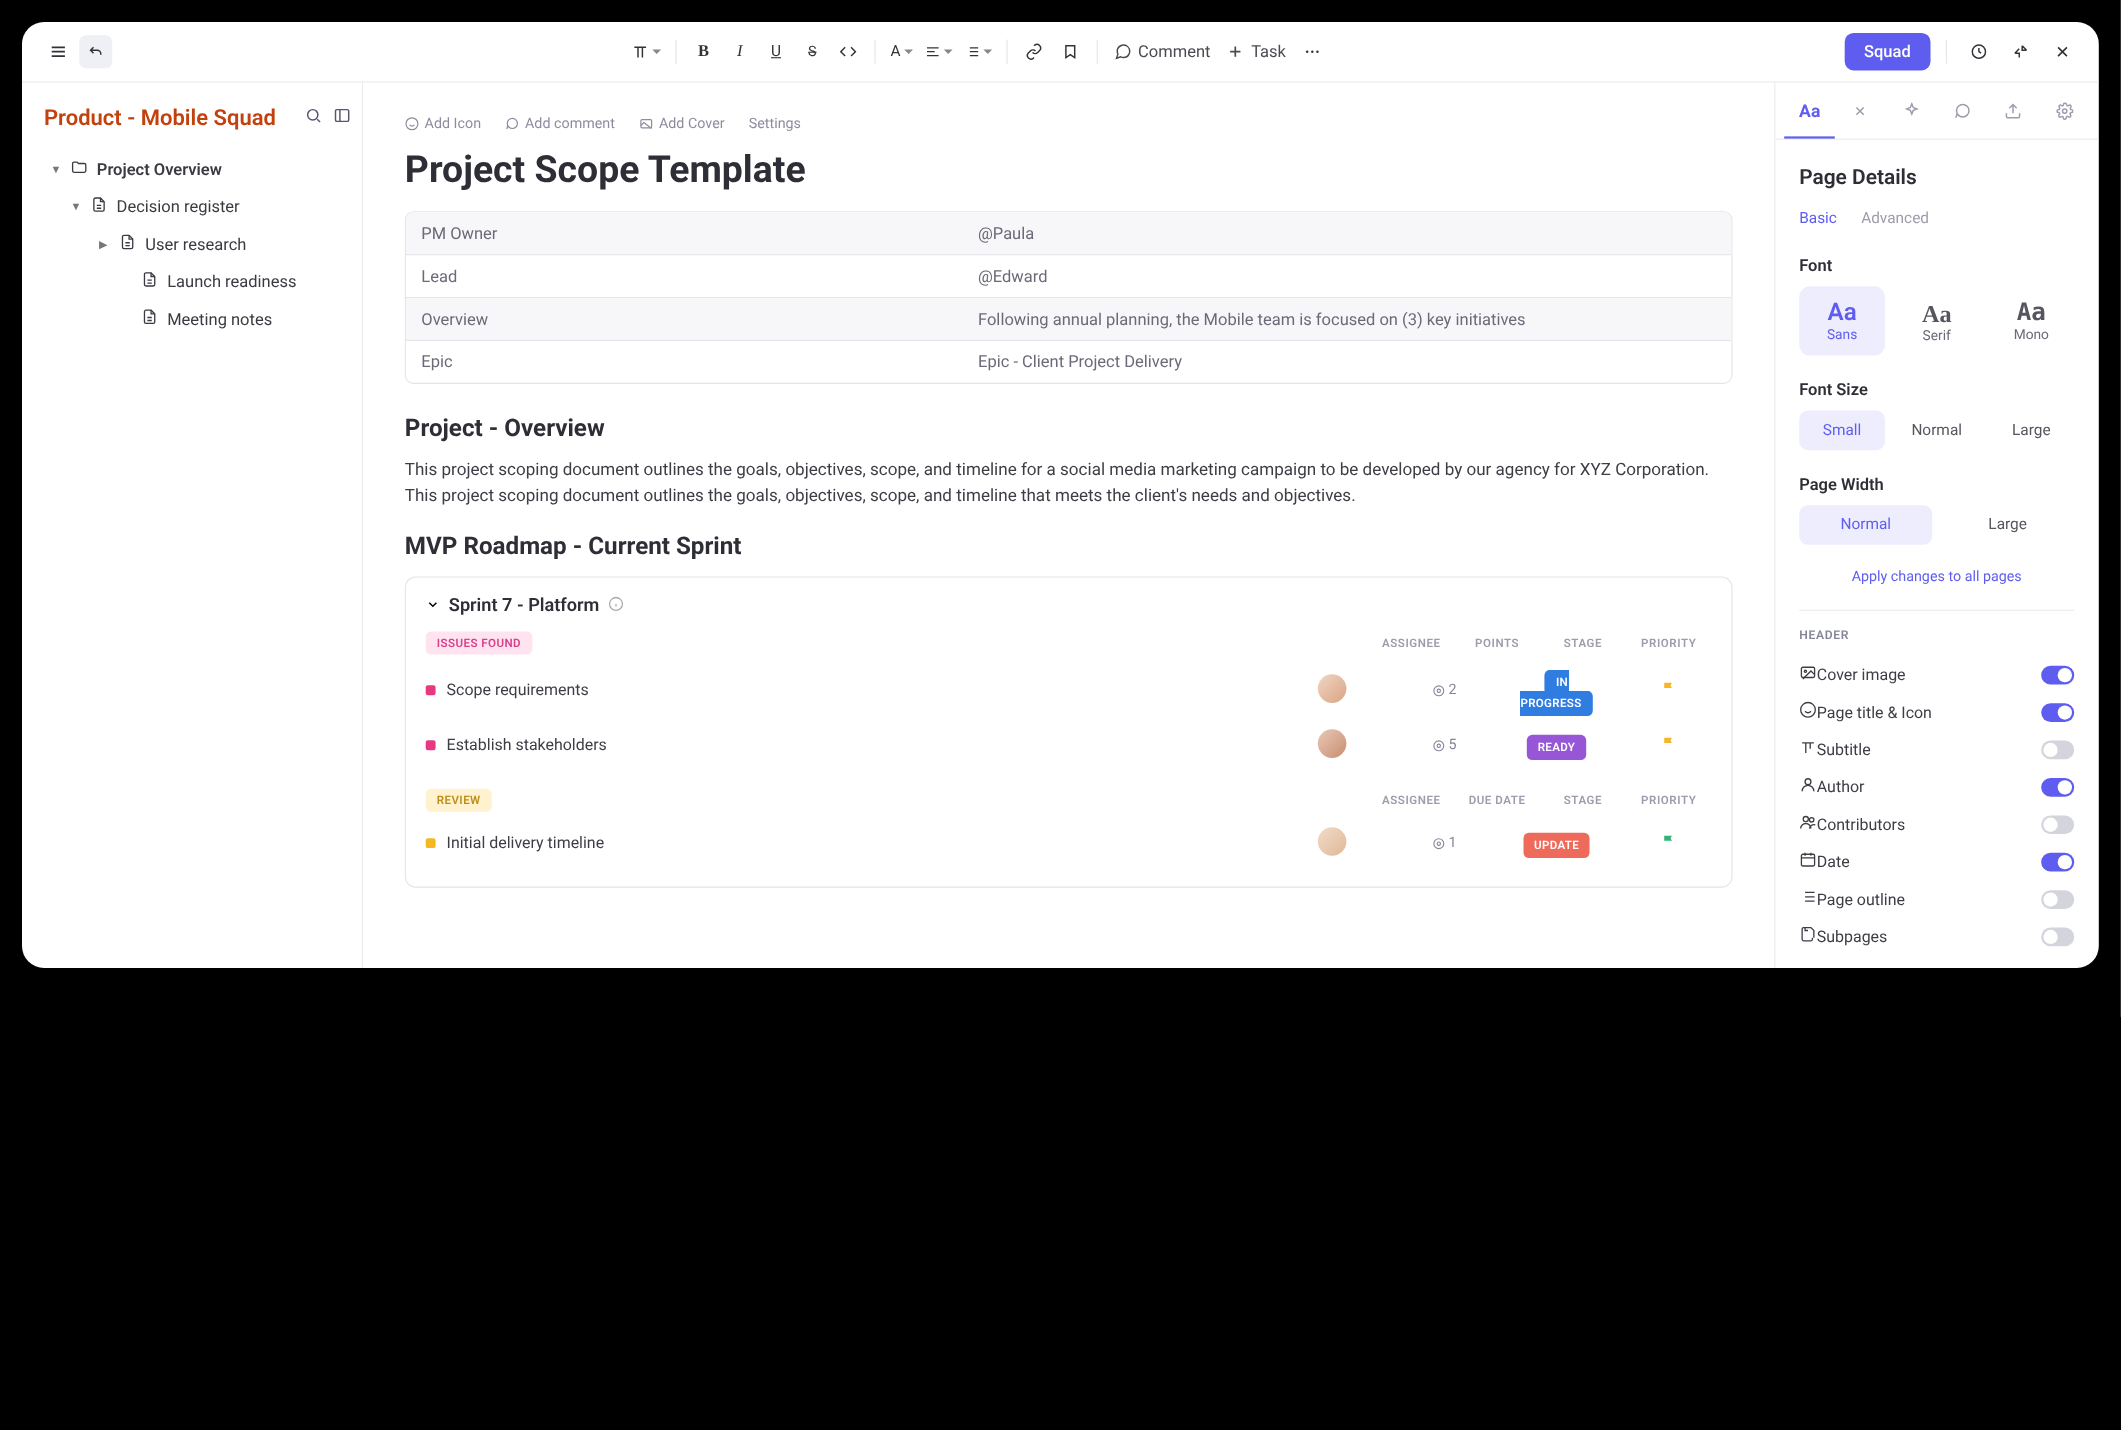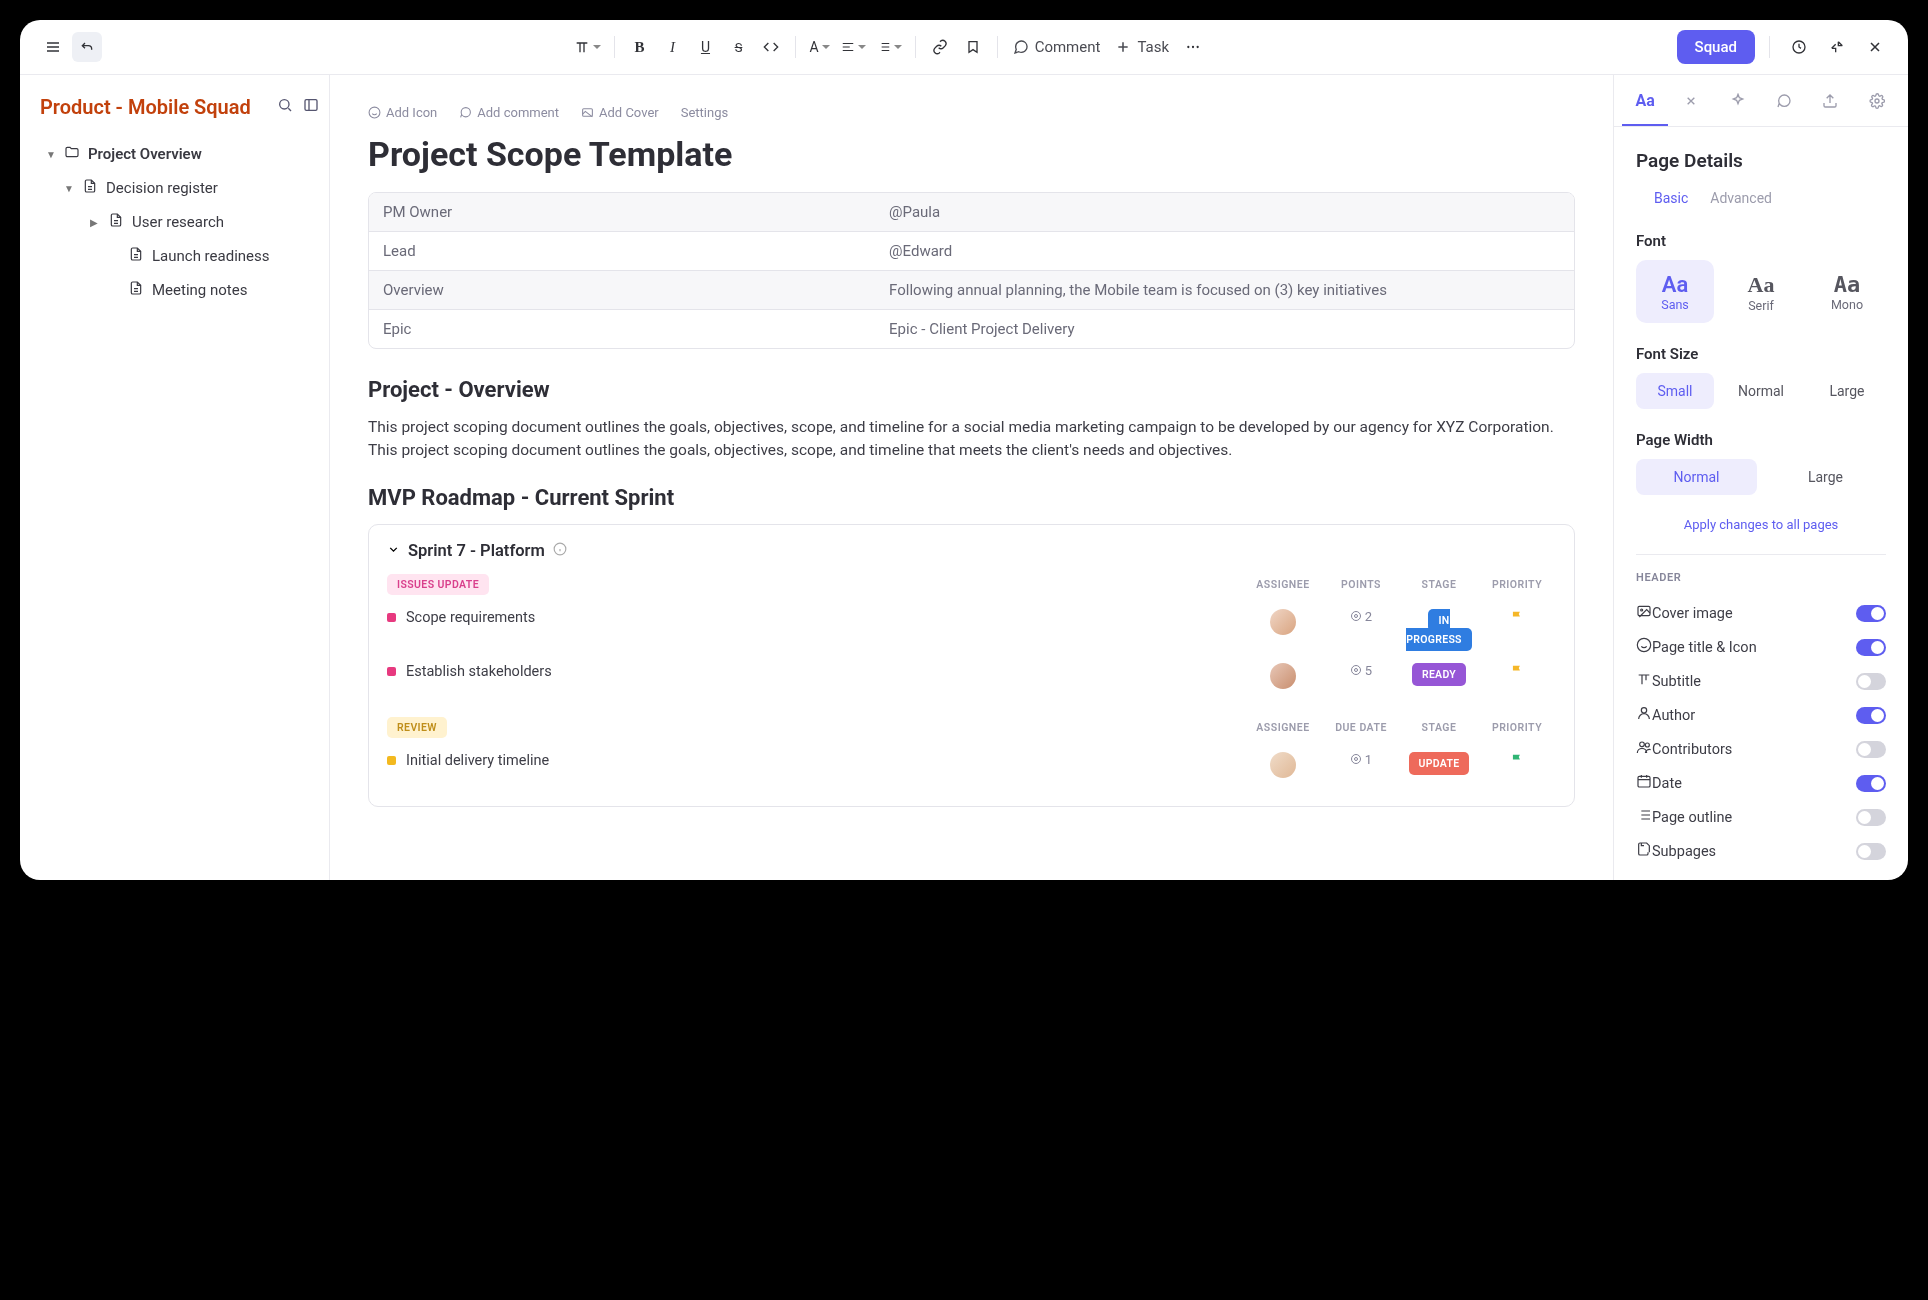--- a/index.html
+++ b/index.html
@@ -46,21 +46,21 @@
 .sprint-card { border: 1px solid #e4e4ea; border-radius: 10px; padding: 16px 18px; }
 .sprint-head { display: flex; align-items: center; gap: 8px; margin-bottom: 14px; }
 .sprint-title { font-size: 16.5px; font-weight: 600; color: #2e2e36; }
 .sprint-info-ic { color: #aaa; }
 .group-label { display: inline-block; font-size: 10.5px; font-weight: 600; letter-spacing: .4px; padding: 4px 10px; border-radius: 5px; }
 .group-pink { background: #ffe4f0; color: #d9408c; }
 .group-yellow { background: #fff2cf; color: #bf8e1a; }
 .cols-head { display: flex; font-size: 10.5px; font-weight: 600; letter-spacing: .5px; color: #9c9cac; margin-bottom: 6px; align-items:center;}
 .col-name { flex: 1; }
 .col-sm { width: 78px; text-align: center; }
-.task-row { display: flex; align-items: flex-start; padding: 8px 0; }
+.task-row { display: flex; align-items: center; padding: 8px 0; gap: 24px; }
 .task-name { flex: 1; display: flex; align-items: center; gap: 10px; font-size: 14.5px; color: #3d3d46; }
 .sq { width: 9px; height: 9px; border-radius: 2px; }
 .sq-pink { background: #e7397f; }
 .sq-yellow { background: #f3b91f; }
 .avatar { width: 26px; height: 26px; border-radius: 50%; background: linear-gradient(135deg,#f0d6c6,#d9a480); display:inline-block; }
 .avatar.b { background: linear-gradient(135deg,#e8c8b8,#c98e6e); }
 .avatar.c { background: linear-gradient(135deg,#f0dcc9,#e0b896); }
 .points { font-size: 13px; color: #86869a; display:flex; align-items:center; justify-content:center; gap:3px;}
 .stage-pill { font-size: 10.5px; font-weight: 600; padding: 5px 10px; border-radius: 5px; color: #fff; letter-spacing:.3px;}
 .stage-blue { background: #2f7de1; }
@@ -71,21 +71,21 @@
 
 
 .right-panel { width: 295px; border-left: 1px solid #eaeaef; display: flex; flex-direction: column; }
 .rp-tabs { display: flex; border-bottom: 1px solid #eaeaef; padding: 0 8px; }
 .rp-tab { flex: 1; display: flex; align-items: center; justify-content: center; padding: 16px 0 14px; color: #9c9cac; cursor: pointer; border-bottom: 2px solid transparent; }
 .rp-tab.active { color: #5e5df0; border-bottom-color: #5e5df0; }
 .rp-body { padding: 22px 22px; overflow-y: auto; flex:1;}
 .rp-title { font-size: 19px; font-weight: 600; color: #2e2e36; margin-bottom: 18px; }
 .rp-subtabs { display: flex; gap: 22px; margin-bottom: 22px; font-size: 14px; }
 .rp-subtab { color: #9c9cac; cursor: pointer; padding-bottom: 4px;}
-.rp-subtab.active { color: #5e5df0; margin-left: 18px; }
+.rp-subtab.active { color: #5e5df0; }
 .rp-label { font-size: 15px; font-weight: 600; color: #2e2e36; margin-bottom: 10px; }
 .rp-options { display: flex; gap: 8px; margin-bottom: 22px; }
 .font-opt { flex: 1; display: flex; flex-direction: column; align-items: center; padding: 12px 0 10px; border-radius: 10px; cursor: pointer; }
 .font-opt.active { background: #eeedfd; }
 .font-opt-aa { font-size: 22px; font-weight: 600; color: #56565f; }
 .font-opt.active .font-opt-aa { color: #5e5df0; }
 .font-opt.serif .font-opt-aa { font-family: Georgia, serif; }
 .font-opt.mono .font-opt-aa { font-family: ui-monospace, monospace; }
 .font-opt-label { font-size: 12.5px; color: #6a6a78; }
 .font-opt.active .font-opt-label { color: #5e5df0; }
@@ -335,21 +335,21 @@
                 <path d="M6 9l6 6 6-6"></path>
               </svg></span>
           <span class="sprint-title">Sprint  7 - Platform</span>
           <span class="sprint-info-ic"><svg width="14" height="14" viewBox="0 0 24 24" fill="none" stroke="currentColor" stroke-width="2">
                 <circle cx="12" cy="12" r="10"></circle>
                 <path d="M12 16v-4M12 8h.01"></path>
               </svg></span>
         </div>
         <div id="sprint-body">
             <div class="cols-head" style="margin-top: 0px;">
-              <div class="col-name"><span class="group-label group-pink">ISSUES UPDATE</span></div>
+              <div class="col-name"><span class="group-label group-pink">ISSUES FOUND</span></div>
               <div class="col-sm">ASSIGNEE</div>
               <div class="col-sm">POINTS</div>
               <div class="col-sm">STAGE</div>
               <div class="col-sm">PRIORITY</div>
             </div>
             <div class="task-row">
               <div class="task-name">
                 <span class="sq sq-pink"></span>
                 <span>Scope requirements</span>
               </div>

